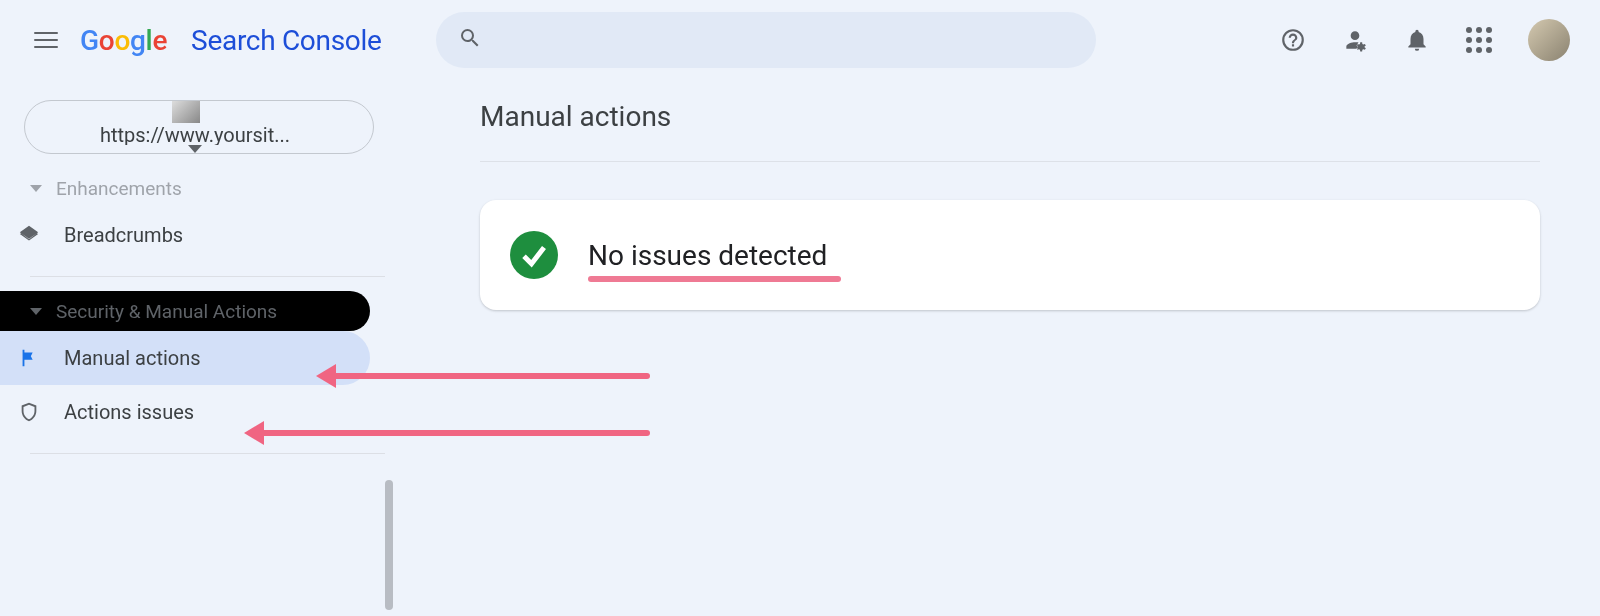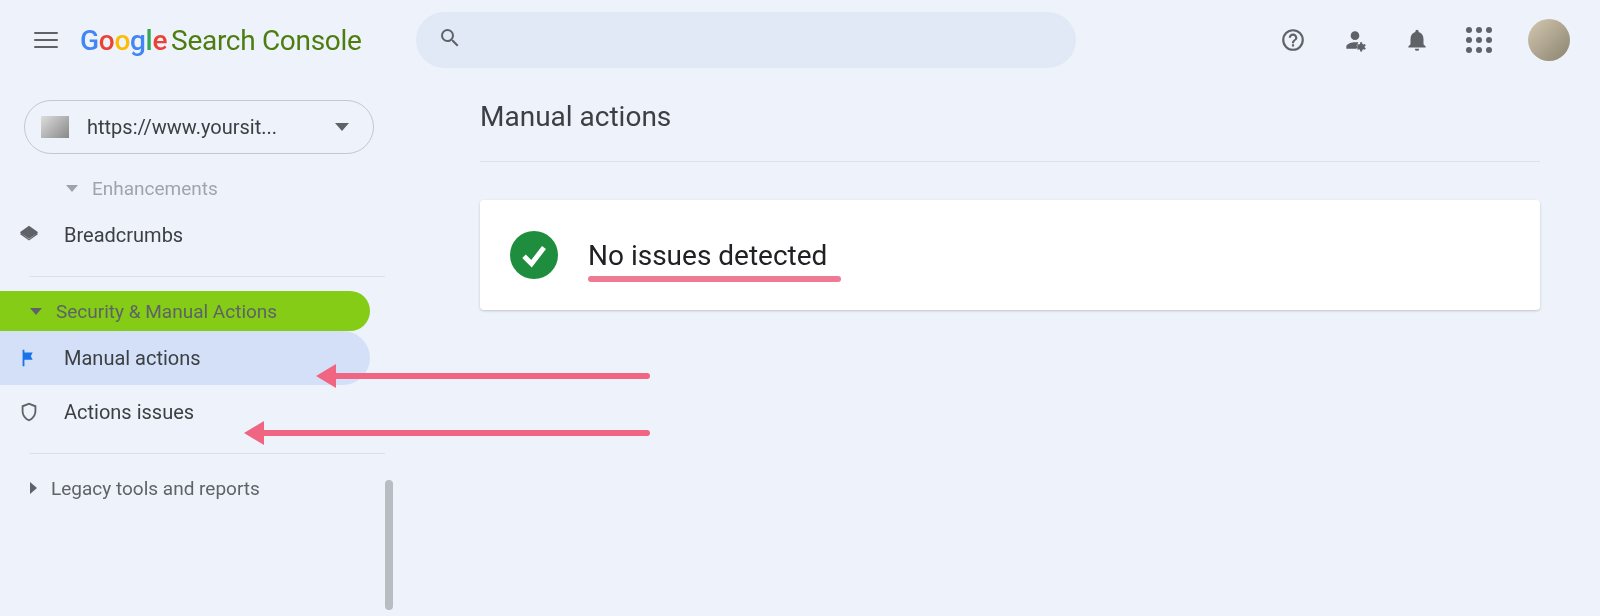--- a/index.html
+++ b/index.html
@@ -24,21 +24,21 @@
     cursor: pointer;
   }
   .hamburger span { height: 2px; background: #5f6368; border-radius: 1px; }
   .logo {
     display: flex; align-items: center; margin-left: 22px;
     font-size: 28px; letter-spacing: -0.3px;
   }
   .g-logo { display: inline-flex; font-weight: 500; }
   .g-logo .b { color:#4285F4; } .g-logo .r { color:#EA4335; }
   .g-logo .y { color:#FBBC05; } .g-logo .g { color:#34A853; }
-  .product-name { color:#4d7c0f; margin-left: 4px; font-weight: 400; }
+  .product-name { color:#1d4ed8; margin-left: 24px; font-weight: 400; }
   .search-bar {
     flex: 0 0 660px;
     height: 56px;
     background: #e1e9f6;
     border-radius: 28px;
     margin-left: 54px;
     display: flex; align-items: center;
     padding-left: 22px;
   }
   .search-bar svg { fill:#5f6368; }
@@ -54,53 +54,54 @@
   
   .sidebar {
     position:absolute; left:0; top:80px; width:385px; height:536px;
   }
   .property-selector {
     margin: 20px 0 10px 24px;
     width: 350px; height: 54px;
     border: 1px solid #c3c8cf; border-radius: 27px;
     display:flex; align-items:center; padding: 0 24px 0 16px;
     cursor:pointer;
+    flex-direction:column;
   }
   .property-thumb { width:28px; height:22px; background:linear-gradient(135deg,#ddd,#888); margin-right:18px; }
   .property-url { font-size:20px; color:#3c4043; flex:1; white-space:nowrap; overflow:hidden; text-overflow:ellipsis; }
   .dropdown-caret { width:0;height:0;border-left:7px solid transparent;border-right:7px solid transparent;border-top:8px solid #5f6368; }
   .nav-section { padding: 4px 0; }
   .nav-header {
     display:flex; align-items:center; height:40px; padding-left:30px;
     color:#5f6368; font-size:19px; cursor:pointer;
   }
-  .nav-header.opacity { opacity:0.55;margin-left:36px; }
+  .nav-header.opacity { opacity:0.55; }
   .caret-down { width:0;height:0;border-left:6px solid transparent;border-right:6px solid transparent;border-top:7px solid #5f6368; margin-right:14px; }
   .caret-right { width:0;height:0;border-top:6px solid transparent;border-bottom:6px solid transparent;border-left:7px solid #5f6368; margin-right:14px; }
   .nav-item {
     display:flex; align-items:center; height:54px; padding-left:18px;
     color:#3c4043; font-size:20px; cursor:pointer;
     border-top-right-radius:27px; border-bottom-right-radius:27px;
     width:370px;
   }
   .nav-item .nav-icon { width:24px; margin-right:22px; display:flex; align-items:center; }
   .nav-item .nav-icon svg { fill:#5f6368; }
   .nav-item.selected { background:#d3e0f8; }
   .nav-item.selected .nav-icon svg { fill:#1a73e8; }
-  .section-highlight { background:#84cc16; border-top-right-radius:27px; border-bottom-right-radius:27px; width:370px; }
+  .section-highlight { background:#000000; border-top-right-radius:27px; border-bottom-right-radius:27px; width:370px; }
   .divider { height:1px; background:#dcdfe5; margin: 10px 0 10px 30px; }
   .scrollbar-hint { position:absolute; left:385px; top:400px; width:8px; height:130px; background:#b8bcc3; border-radius:4px; }
   
   .main {
     position:absolute; left:480px; top:100px; right:60px;
   }
   .page-title { font-size:28px; color:#3c4043; font-weight:400; }
   .title-divider { height:1px; background:#dde1e8; margin-top:28px; }
   .status-card {
-    background:#fff; border-radius:4px; margin-top:38px;
+    background:#fff; border-radius:16px; margin-top:38px;
     box-shadow: 0 1px 3px rgba(0,0,0,0.12), 0 1px 2px rgba(0,0,0,0.08);
     height:110px; display:flex; align-items:center; padding-left:30px;
   }
   .check-badge {
     width:48px; height:48px; border-radius:50%; background:#1e8e3e;
     display:flex; align-items:center; justify-content:center; margin-right:30px;
   }
   .check-badge svg { stroke:#fff; stroke-width:4; fill:none; }
   .status-text { font-size:28px; color:#202124; position:relative; }
   .pink-underline { position:absolute; height:6px; background:#ef7a94; border-radius:3px; left:0; right:-14px; bottom:-10px; }
@@ -216,26 +217,20 @@
         <svg width="22" height="22" viewBox="0 0 24 24">
             <path d="M12 2L4 5v6c0 5 3.4 9.7 8 11 4.6-1.3 8-6 8-11V5l-8-3zm0 2.2l6 2.3V11c0 4-2.6 7.8-6 9-3.4-1.2-6-5-6-9V6.5l6-2.3z"></path>
           </svg>
       </span>
       <span>Actions issues</span>
     </div>
   </div>
 
   <div class="divider"></div>
 
-  <div class="nav-section">
-    <div class="nav-header">
-      <span class="caret-right"></span>
-      <span>Legacy tools and reports</span>
-    </div>
-  </div>
 
   <div class="scrollbar-hint"></div>
 </div>
 
 <div class="main">
   <div class="page-title">Manual actions</div>
   <div class="title-divider"></div>
   <div class="status-card">
     <div class="check-badge">
       <svg width="30" height="30" viewBox="0 0 24 24">

